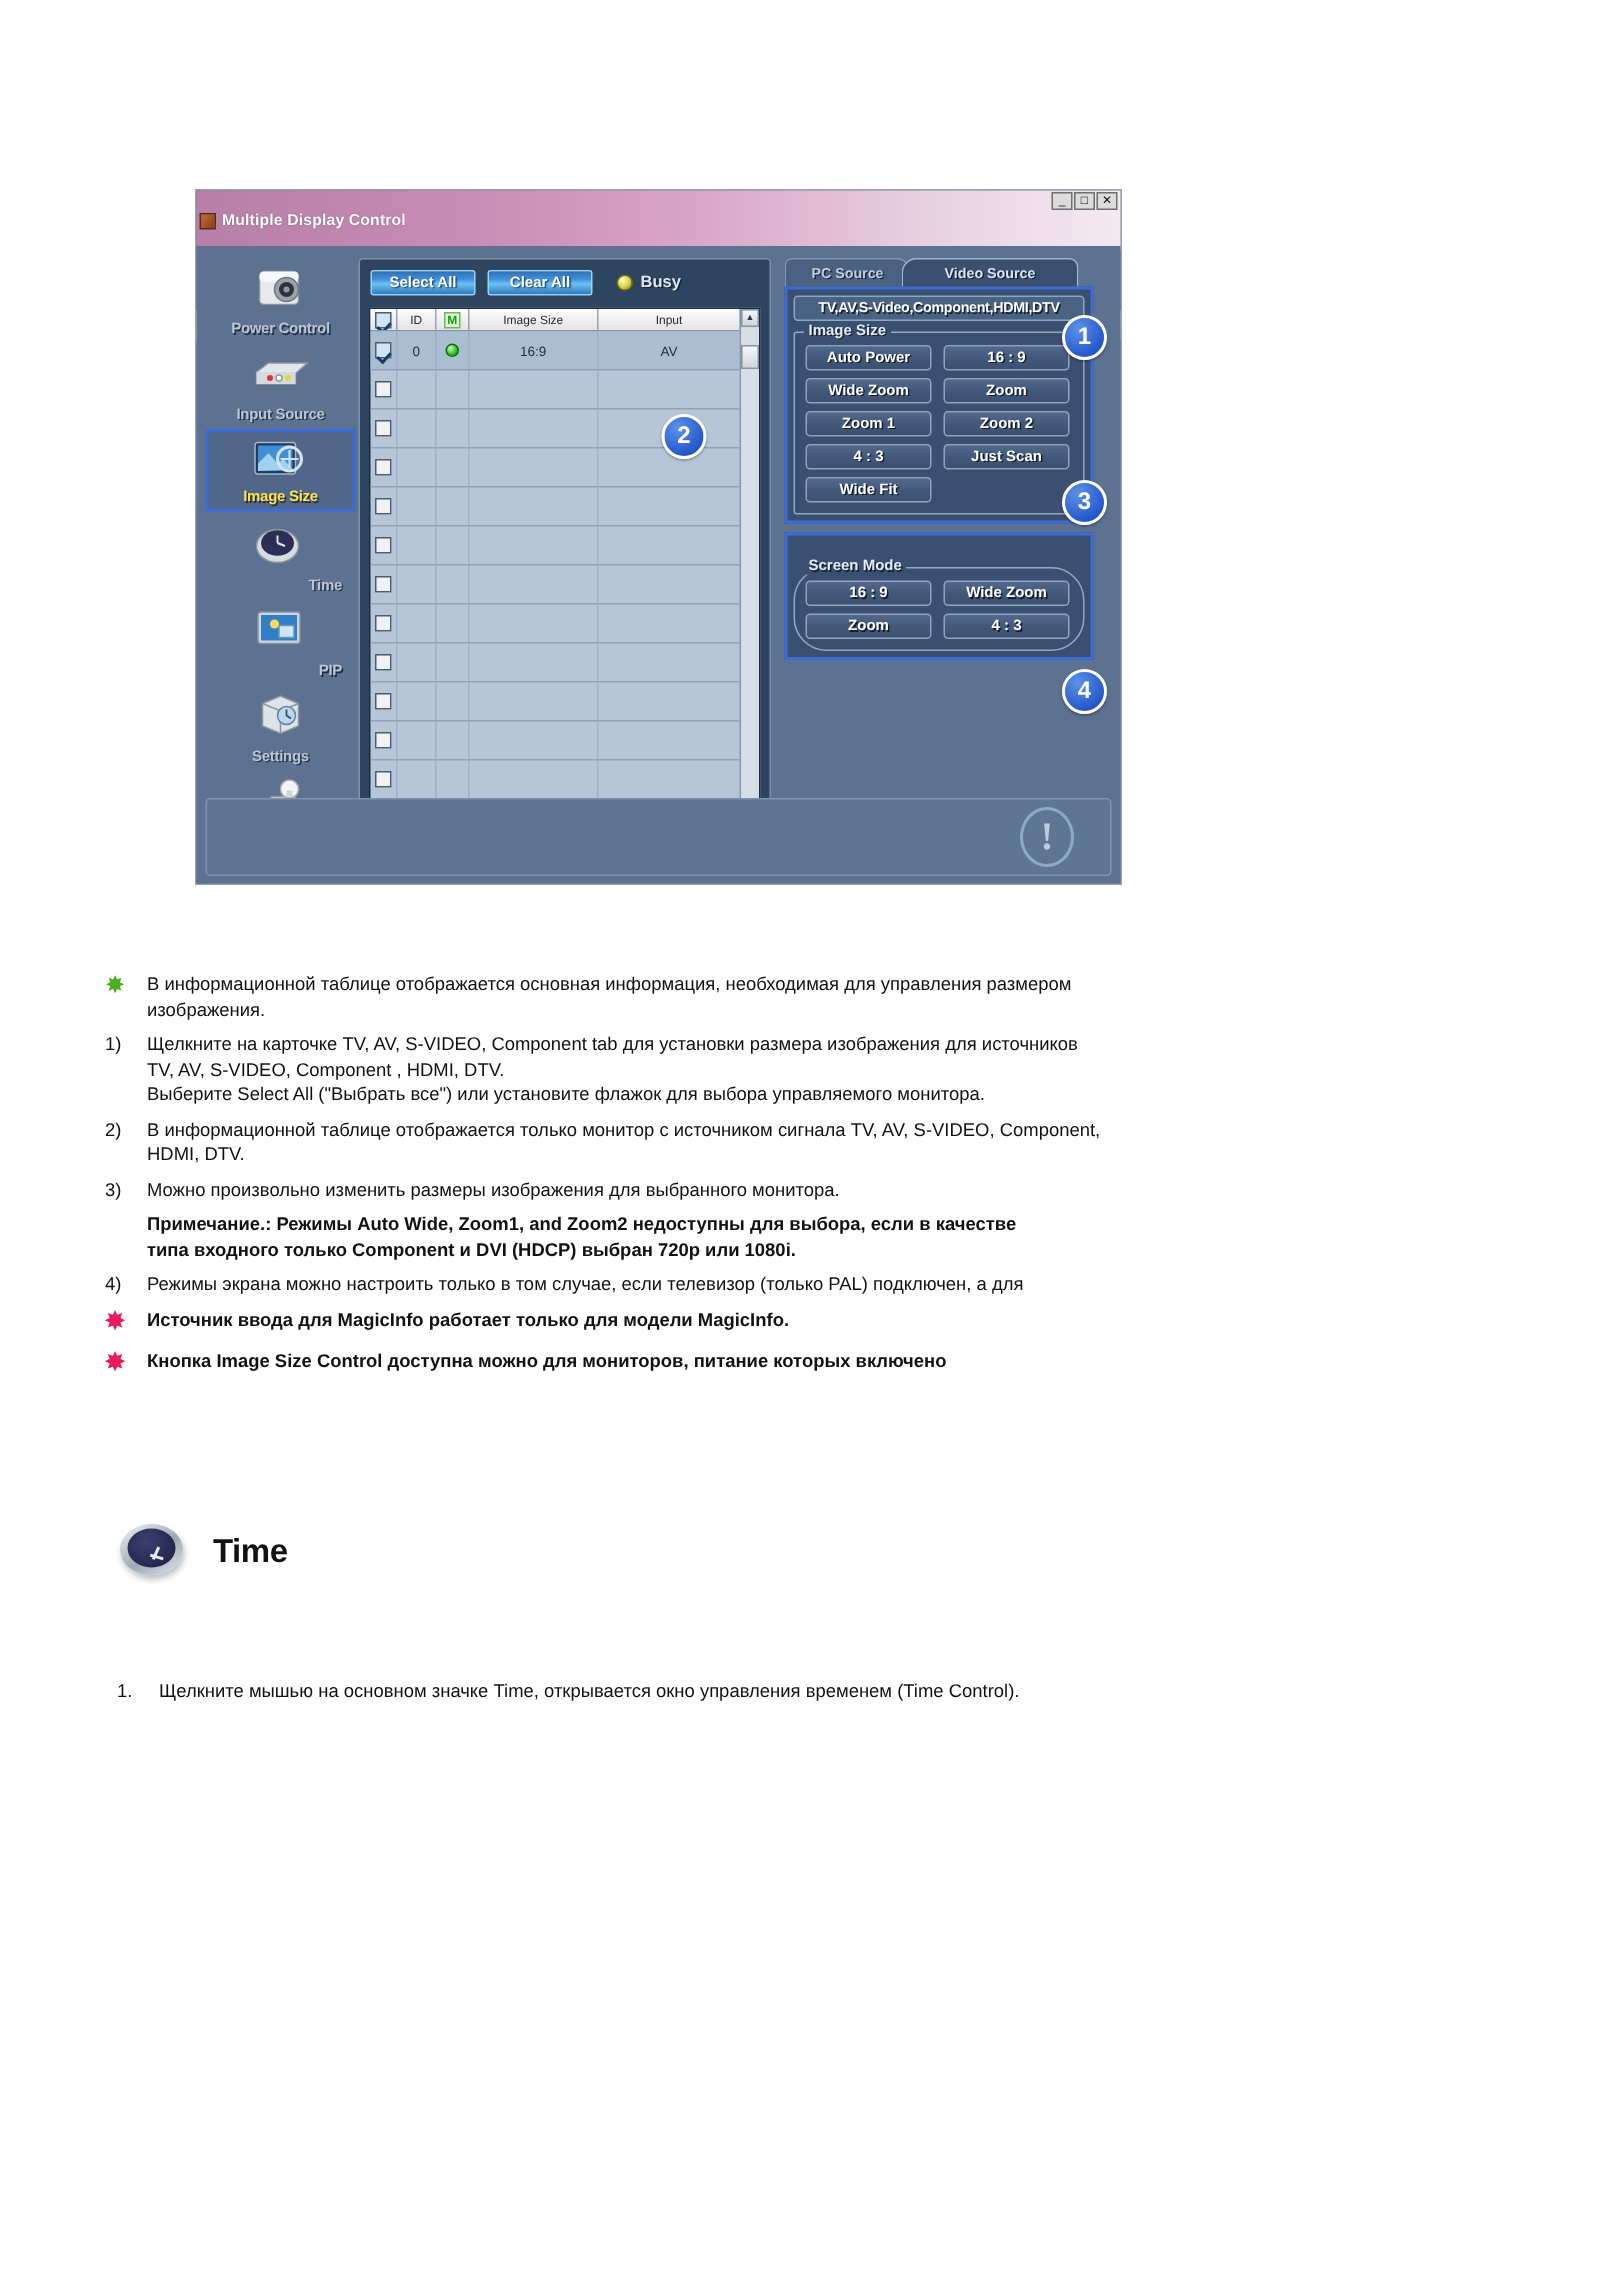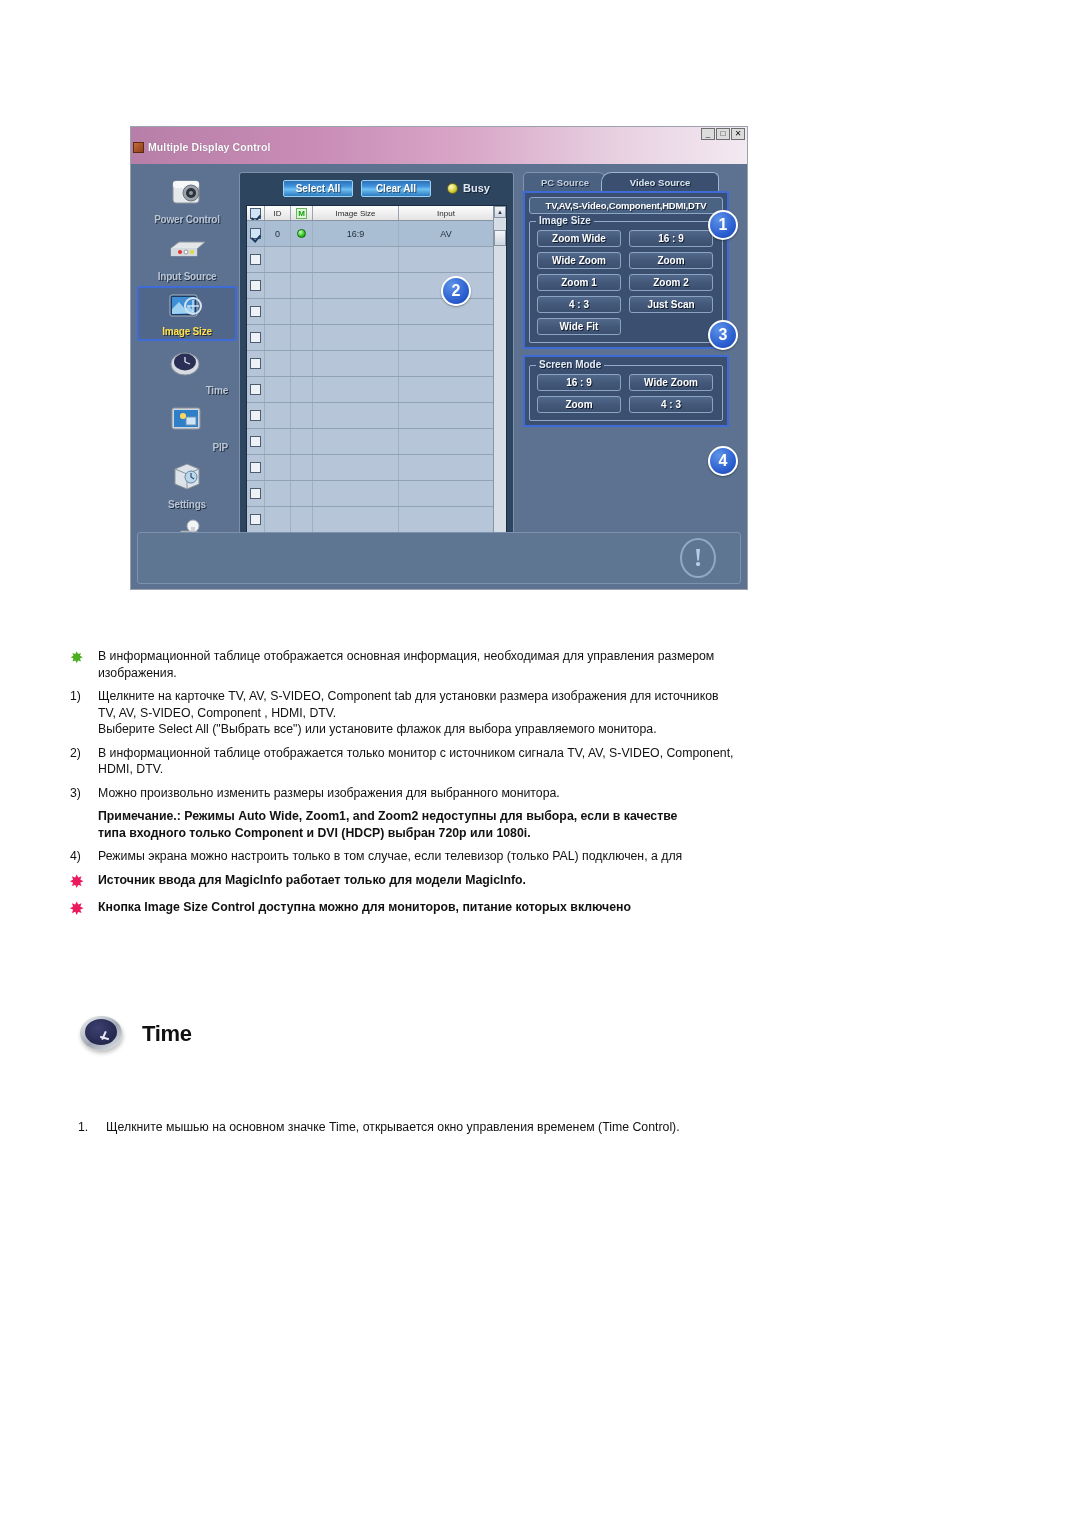--- a/index.html
+++ b/index.html
@@ -146,21 +146,20 @@
 
   
   .table-panel {
     position: absolute;
     left: 108px; top: 8px;
     width: 275px; height: 404px;
     background: #2e4560;
     border: 1px solid #7d91ab;
     border-radius: 3px;
     box-sizing: border-box;
-    padding-left: 36px;
   }
   .tp-toolbar {
     height: 30px;
     display: flex;
     align-items: center;
     padding-left: 7px;
     gap: 8px;
   }
   .btn-blue {
     width: 70px; height: 17px;
@@ -773,35 +772,35 @@
         <div class="tab inactive">PC Source</div>
         <div class="tab active">Video Source</div>
       </div>
 
       <div class="panel-box">
         <div class="sig-bar">TV,AV,S-Video,Component,HDMI,DTV</div>
 
         <div class="group">
           <span class="group-title">Image Size</span>
           <div class="btn-grid" id="image-size-buttons">
-              <div class="btn-dark">Zoom Wide</div>
+              <div class="btn-dark">Auto Power</div>
               <div class="btn-dark">16 : 9</div>
               <div class="btn-dark">Wide Zoom</div>
               <div class="btn-dark">Zoom</div>
               <div class="btn-dark">Zoom 1</div>
               <div class="btn-dark">Zoom 2</div>
               <div class="btn-dark">4 : 3</div>
               <div class="btn-dark">Just Scan</div>
               <div class="btn-dark">Wide Fit</div>
             </div>
         </div>
       </div>
 
       <div class="panel-box" style="margin-top:6px;">
-        <div class="group" style="margin-top:4px;">
+        <div class="group" style="margin-top:17px;border-radius:22px;">
           <span class="group-title">Screen Mode</span>
           <div class="btn-grid" id="screen-mode-buttons">
               <div class="btn-dark">16 : 9</div>
               <div class="btn-dark">Wide Zoom</div>
               <div class="btn-dark">Zoom</div>
               <div class="btn-dark">4 : 3</div>
             </div>
         </div>
       </div>
     </div>

